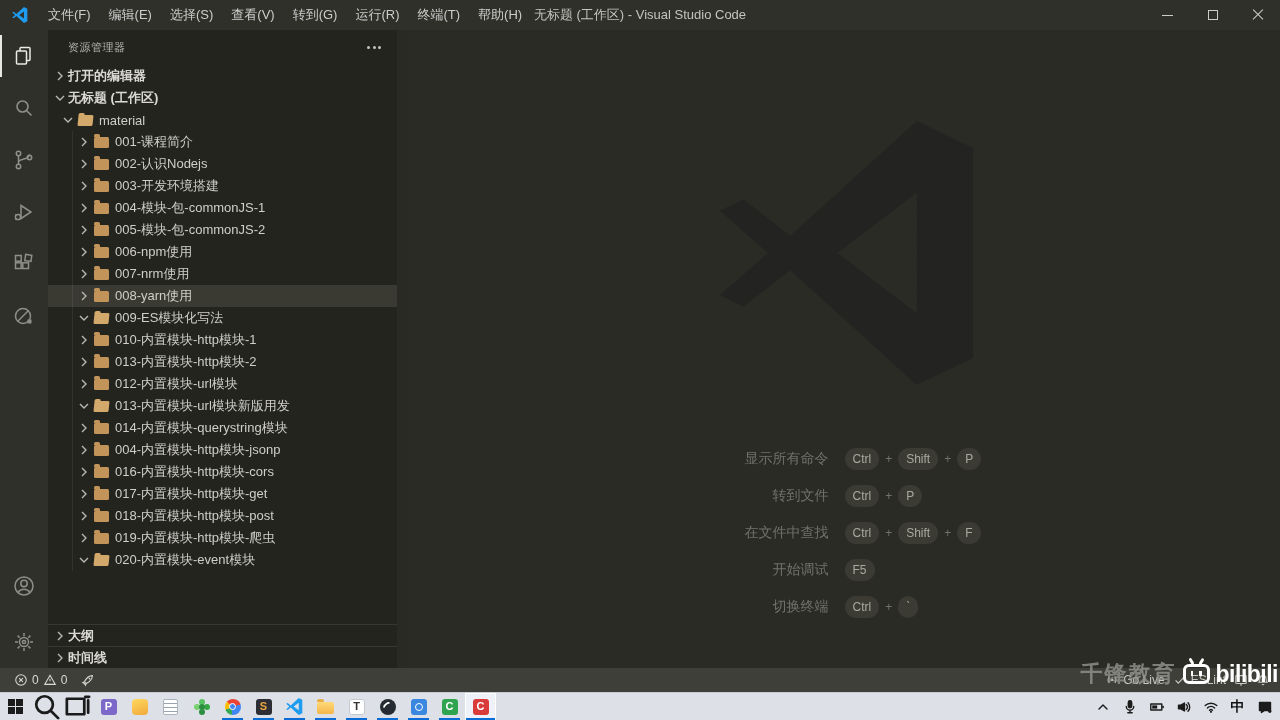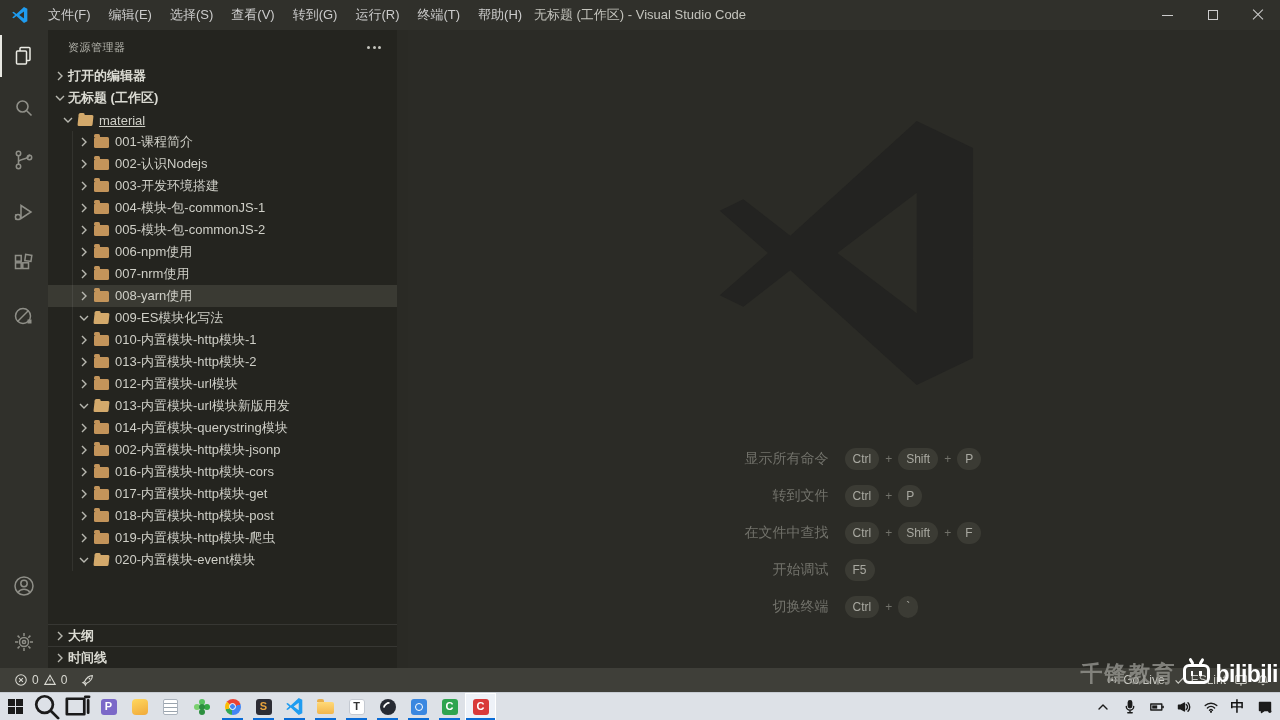--- a/index.html
+++ b/index.html
@@ -44,21 +44,21 @@
   .chev svg { width:10px; height:10px; transition:none; }
   .expanded > .chev svg { transform:rotate(90deg); }
   .folder-ic { width:15px; height:11px; background:#c3945a; border-radius:1.5px; position:relative; margin:0 6px 0 2px; flex:0 0 auto; }
   .folder-ic::before { content:""; position:absolute; top:-2.5px; left:0; width:6px; height:3px; background:#c3945a; border-radius:1.5px 1.5px 0 0; }
   .folder-ic.open { background:#d3a96b; transform:skewX(-6deg); }
   .folder-ic.open::before { background:#d3a96b; }
   .tree-items { position:relative; }
   .tree-items::before { content:""; position:absolute; left:24px; top:0; bottom:0; width:1px; background:rgba(255,255,255,.07); }
   .tree-row { padding-left:28px; }
   .tree-row.selected { background:#3a3a33; }
-  .root-row { padding-left:12px;text-decoration:underline; }
+  .root-row { padding-left:12px; }
   .sb-bottom { position:absolute; left:0; right:0; bottom:0; }
   .sb-bottom .row { border-top:1px solid rgba(255,255,255,.09); }
 
   
   .editor { position:absolute; left:408px; top:30px; width:883px; height:638px; background:#2b2b26; }
   .code-watermark { position:absolute; left:50%; top:78px; transform:translateX(-50%); width:268px; height:290px; fill:#232321; }
   .shortcuts { position:absolute; left:50%; top:418px; transform:translateX(-50%); }
   .sc-row { display:grid; grid-template-columns:210px 220px; align-items:center; margin-bottom:15px; }
   .sc-label { text-align:right; color:#71716a; font-size:14px; padding-right:16px; }
   .sc-keys { display:flex; align-items:center; }
@@ -372,21 +372,21 @@
     <span class="folder-ic"></span>
     <span class="lbl">014-内置模块-querystring模块</span>
   </div>
         <div class="row tree-row">
     <span class="chev">
             <svg viewBox="0 0 10 10">
               <path d="M3 1l4 4-4 4" fill="none" stroke="currentColor" stroke-width="1.4"></path>
             </svg>
           </span>
     <span class="folder-ic"></span>
-    <span class="lbl">002-内置模块-http模块-jsonp</span>
+    <span class="lbl">004-内置模块-http模块-jsonp</span>
   </div>
         <div class="row tree-row">
     <span class="chev">
             <svg viewBox="0 0 10 10">
               <path d="M3 1l4 4-4 4" fill="none" stroke="currentColor" stroke-width="1.4"></path>
             </svg>
           </span>
     <span class="folder-ic"></span>
     <span class="lbl">016-内置模块-http模块-cors</span>
   </div>

